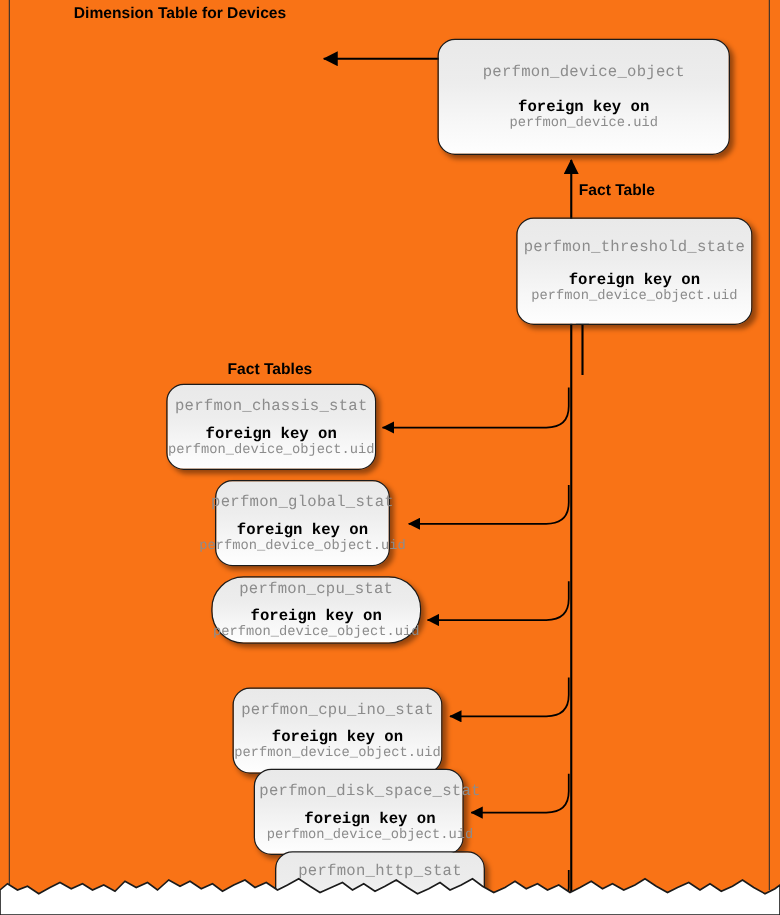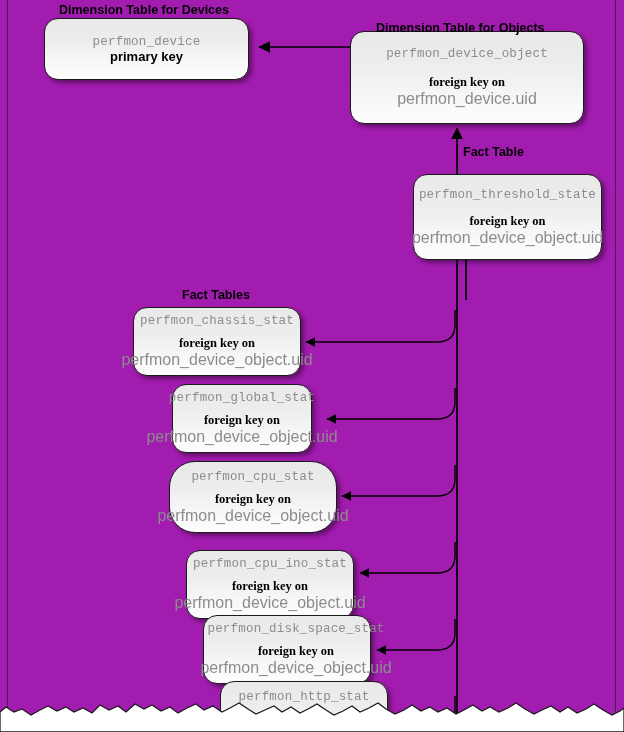--- a/index.html
+++ b/index.html
@@ -7,21 +7,21 @@
     padding: 0;
     background: #ffffff;
   }
   body {
     font-family: "Liberation Sans", sans-serif;
   }
   #canvas {
     position: relative;
     width: 624px;
     height: 732px;
-    background: #a21caf;
+    background: #f97316;
     overflow: hidden;
   }
   
   .page-rule {
     position: absolute;
     top: 0;
     width: 1px;
     height: 712px;
     background: #2b2b2b;
     opacity: 0.85;
@@ -45,29 +45,29 @@
     z-index: 5;
   }
   .tbl-name {
     font-family: "Liberation Mono", "DejaVu Sans Mono", monospace;
     font-size: 12.5px;
     color: #8c8c8c;
     letter-spacing: 0.2px;
     white-space: nowrap;
   }
   .fk-label {
-    font-family: Liberation Serif, serif;
+    font-family: Liberation Mono, monospace;
     font-size: 12.5px;
     font-weight: bold;
     color: #000000;
     white-space: nowrap;
   }
   .fk-ref {
-    font-family: Liberation Sans, sans-serif;
-    font-size: 16px;
+    font-family: Liberation Mono, monospace;
+    font-size: 11px;
     color: #8c8c8c;
     white-space: nowrap;
   }
   .pk-label {
     font-family: "Liberation Sans", sans-serif;
     font-size: 13px;
     font-weight: bold;
     color: #000000;
     white-space: nowrap;
   }
@@ -128,30 +128,25 @@
 
     <path d="M 455 542 L 455 556 Q 455 573 437 573 L 360 573" fill="none" stroke="#000000" stroke-width="1.4" marker-end="url(#arrowL)"></path>
 
     <path d="M 455 619 L 455 633 Q 455 650 437 650 L 377 650" fill="none" stroke="#000000" stroke-width="1.4" marker-end="url(#arrowL)"></path>
 
     <path d="M 455 696 L 455 710 Q 455 722 437 722 L 396 722" fill="none" stroke="#000000" stroke-width="1.4" marker-end="url(#arrowL)"></path>
   </svg>
 
   <div class="caption" style="left:59px; top:3px;">Dimension Table for Devices</div>
 
-  <div class="caption" style="left:376px; top:21px;">Dimension Table for Objects</div>
 
   <div class="caption" style="left:463px; top:145px;">Fact Table</div>
 
   <div class="caption" style="left:182px; top:288px;">Fact Tables</div>
 
-  <div class="box" style="left:44px; top:18px; width:205px; height:62px;">
-    <div class="tbl-name">perfmon_device</div>
-    <div class="pk-label">primary key</div>
-  </div>
 
   <div class="box" style="left:350px; top:31px; width:234px; height:93px;">
     <div class="tbl-name" style="margin-bottom:14px;">perfmon_device_object</div>
     <div class="fk-label">foreign key on</div>
     <div class="fk-ref">perfmon_device.uid</div>
   </div>
 
   <div class="box" style="left:413px; top:159px; width:189px; height:86px;margin-top:15px;">
     <div class="tbl-name" style="margin-bottom:12px;">perfmon_threshold_state</div>
     <div class="fk-label">foreign key on</div>
@@ -163,21 +158,21 @@
     <div class="fk-label">foreign key on</div>
     <div class="fk-ref">perfmon_device_object.uid</div>
   </div>
 
   <div class="box" style="left:172px; top:384px; width:140px; height:69px;">
     <div class="tbl-name" style="margin-bottom:8px;">perfmon_global_stat</div>
     <div class="fk-label">foreign key on</div>
     <div class="fk-ref">perfmon_device_object.uid</div>
   </div>
 
-  <div class="box" style="left:169px; top:461px; width:168px; height:72px;border-radius:26px;">
+  <div class="box" style="left:169px; top:461px; width:168px; height:54px;border-radius:26px;">
     <div class="tbl-name" style="margin-bottom:8px;">perfmon_cpu_stat</div>
     <div class="fk-label">foreign key on</div>
     <div class="fk-ref">perfmon_device_object.uid</div>
   </div>
 
   <div class="box" style="left:186px; top:550px; width:168px; height:69px;">
     <div class="tbl-name" style="margin-bottom:8px;">perfmon_cpu_ino_stat</div>
     <div class="fk-label">foreign key on</div>
     <div class="fk-ref">perfmon_device_object.uid</div>
   </div>

